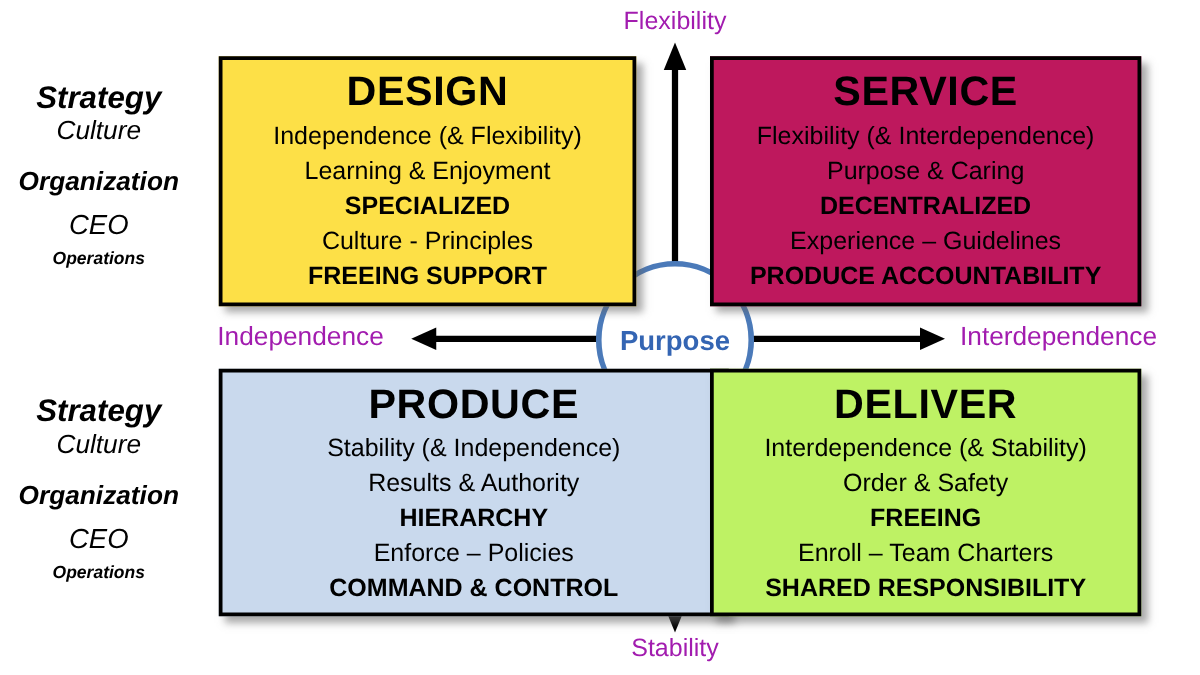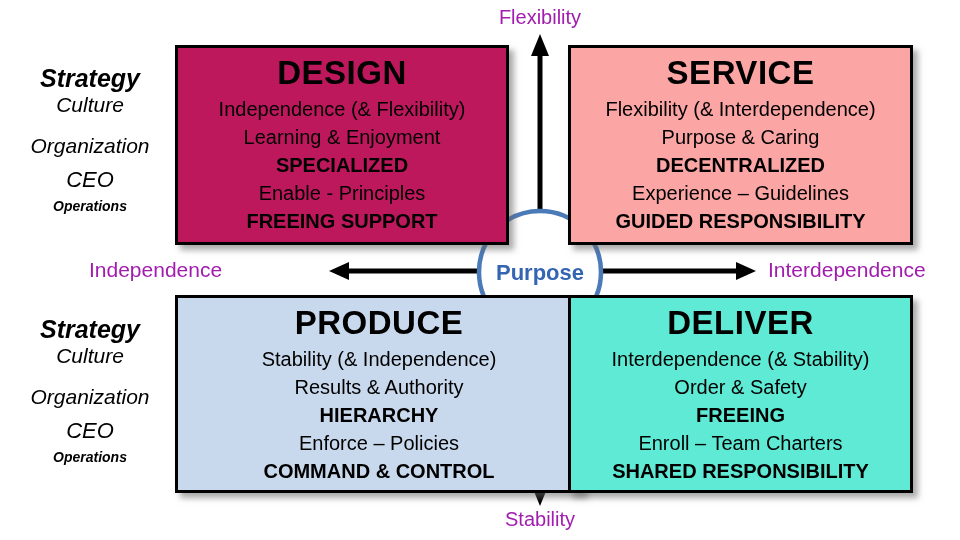--- a/index.html
+++ b/index.html
@@ -6,31 +6,31 @@
   .canvas{
     position:relative;width:960px;height:540px;background:#ffffff;overflow:hidden;
     font-family:"Liberation Sans", sans-serif;color:#000;
   }
   svg.axes{position:absolute;left:0;top:0;z-index:1;}
 
   
   .axis-label{position:absolute;z-index:1;font-size:21px;color:#a21caf;}
   .axis-top{left:440px;top:6px;width:200px;text-align:center;font-size:20px;}
   .axis-bottom{left:440px;top:508px;width:200px;text-align:center;font-size:20px;}
-  .axis-left{left:89px;top:258px;width:195px;text-align:left;}
+  .axis-left{left:112px;top:258px;width:195px;text-align:right;}
   .axis-right{left:768px;top:258px;width:195px;text-align:left;}
 
   
-  .side-group{position:absolute;left:0;width:158px;text-align:center;z-index:1;padding-left:11px;}
+  .side-group{position:absolute;left:0;width:158px;text-align:center;z-index:1;}
   .side-top{top:63px;}
   .side-bottom{top:314px;}
   .sl{font-style:italic;}
   .sl-strategy{font-size:25px;font-weight:bold;line-height:30px;}
   .sl-culture{font-size:21px;line-height:24px;}
-  .sl-organization{font-size:21px;font-weight:normal;line-height:25px;margin-top:16px;}
+  .sl-organization{font-size:21px;font-weight:bold;line-height:25px;margin-top:16px;}
   .sl-ceo{font-size:22px;line-height:24px;margin-top:10px;}
   .sl-operations{font-size:14px;font-weight:bold;line-height:25px;margin-top:2px;}
 
   
   .quad{
     position:absolute;z-index:2;box-sizing:border-box;
     border:3px solid #000;text-align:center;padding:3px 8px 0 8px;
     box-shadow:5px 5px 6px rgba(100,100,100,0.55);
   }
   .q-design {left:175px;top:45px; width:334px;height:200px;}
@@ -79,48 +79,48 @@
     <div class="sl sl-operations">Operations</div>
   </div>
   <div class="side-group side-bottom">
     <div class="sl sl-strategy">Strategy</div>
     <div class="sl sl-culture">Culture</div>
     <div class="sl sl-organization">Organization</div>
     <div class="sl sl-ceo">CEO</div>
     <div class="sl sl-operations">Operations</div>
   </div>
 
-  <div class="quad q-design" style="background-color: #be185d;">
+  <div class="quad q-design" style="background-color: #fde047;">
     <div class="q-title">DESIGN</div>
     <div class="q-line">Independence (&amp; Flexibility)</div>
     <div class="q-line">Learning &amp; Enjoyment</div>
     <div class="q-bold">SPECIALIZED</div>
-    <div class="q-line">Enable - Principles</div>
+    <div class="q-line">Culture - Principles</div>
     <div class="q-bold">FREEING SUPPORT</div>
   </div>
 
-  <div class="quad q-service" style="background-color: #fca5a5;">
+  <div class="quad q-service" style="background-color: #be185d;">
     <div class="q-title">SERVICE</div>
     <div class="q-line">Flexibility (&amp; Interdependence)</div>
     <div class="q-line">Purpose &amp; Caring</div>
     <div class="q-bold">DECENTRALIZED</div>
     <div class="q-line">Experience – Guidelines</div>
-    <div class="q-bold">GUIDED RESPONSIBILITY</div>
+    <div class="q-bold">PRODUCE ACCOUNTABILITY</div>
   </div>
 
   <div class="quad q-produce" style="background-color: rgb(201, 217, 237);">
     <div class="q-title">PRODUCE</div>
     <div class="q-line">Stability (&amp; Independence)</div>
     <div class="q-line">Results &amp; Authority</div>
     <div class="q-bold">HIERARCHY</div>
     <div class="q-line">Enforce – Policies</div>
     <div class="q-bold">COMMAND &amp; CONTROL</div>
   </div>
 
-  <div class="quad q-deliver" style="background-color: #5eead4;">
+  <div class="quad q-deliver" style="background-color: #bef264;">
     <div class="q-title">DELIVER</div>
     <div class="q-line">Interdependence (&amp; Stability)</div>
     <div class="q-line">Order &amp; Safety</div>
     <div class="q-bold">FREEING</div>
     <div class="q-line">Enroll – Team Charters</div>
     <div class="q-bold">SHARED RESPONSIBILITY</div>
   </div>
 
 </div>
 

